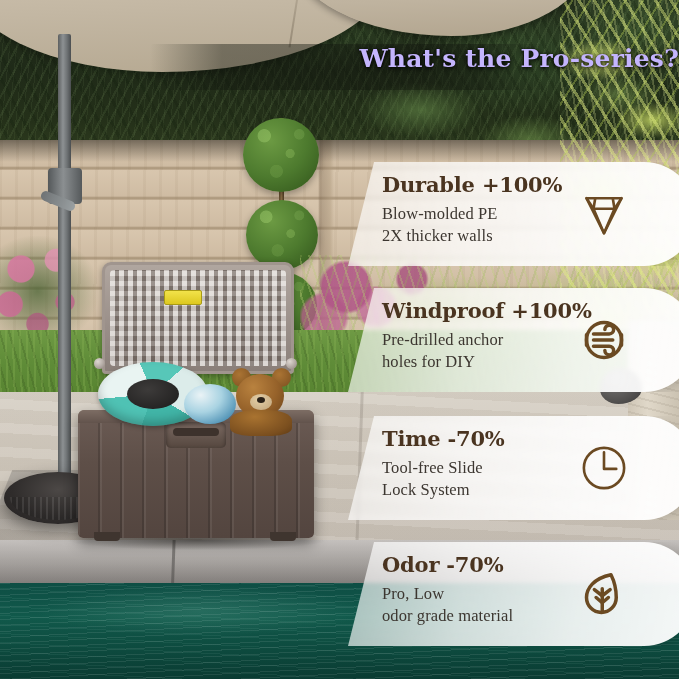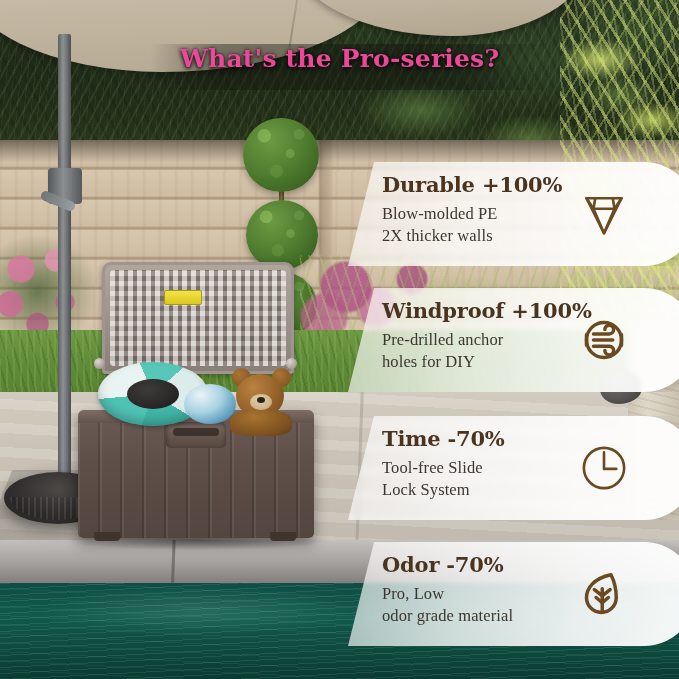--- a/index.html
+++ b/index.html
@@ -367,26 +367,26 @@
   }
 
   
   .title-band {
     position: absolute; left: 150px; top: 44px; width: 400px; height: 46px;
     background: linear-gradient(90deg, rgba(18,22,14,0) 0%, rgba(18,22,14,.42) 18%, rgba(18,22,14,.45) 82%, rgba(18,22,14,0) 100%);
     border-radius: 3px;
   }
   .title {
     position: absolute; left: 0; top: 44px; width: 679px;
-    text-align: center;
+    text-align: right;
     font-family: "DejaVu Serif", serif;
     font-weight: 700;
     font-size: 25px;
     letter-spacing: .2px;
-    color: #ec4899;
+    color: #c4b5fd;
     text-shadow: 0 2px 5px rgba(0,0,0,.85), 0 0 3px rgba(0,0,0,.7);
   }
 
   
   .card {
     position: absolute;
     left: 348px;
     width: 348px;          
     height: 104px;
     color: #3f2f1f;

